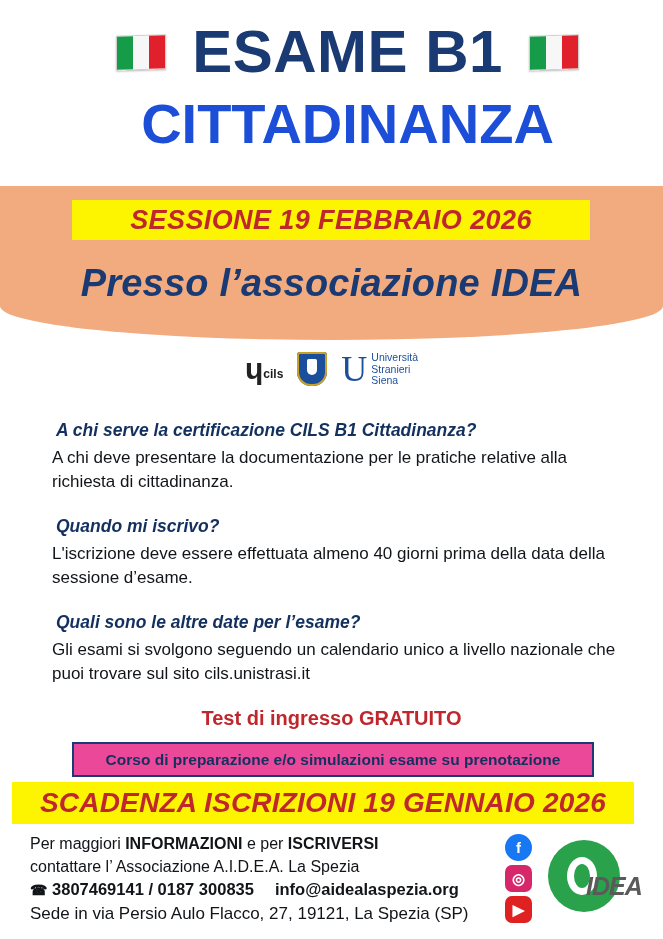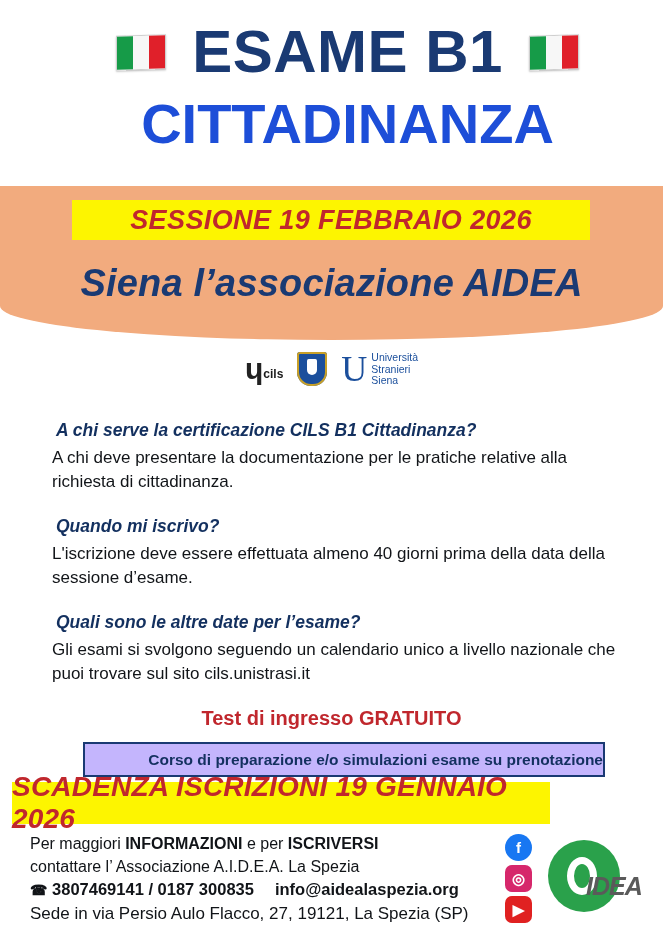--- a/index.html
+++ b/index.html
@@ -205,36 +205,35 @@
     font-weight: bold;
     color: #c0272d;
   }
   .corso {
     position: absolute;
     top: 742px;
     left: 72px;
     width: 518px;
     height: 31px;
     border: 2px solid #1a3a73;
-    background: #c4b5fd;
-    display: flex;
-    align-items: center;
-    justify-content: flex-end;
-    margin-left: 11px;
+    background: #ec4899;
+    display: flex;
+    align-items: center;
+    justify-content: center;
   }
   .corso span {
     font-size: 15.5px;
     font-weight: bold;
     color: #13305f;
   }
   .deadline {
     position: absolute;
     top: 782px;
     left: 12px;
-    width: 538px;
+    width: 622px;
     height: 42px;
     background: #fdf500;
     display: flex;
     align-items: center;
     justify-content: center;
   }
   .deadline span {
     font-size: 28px;
     font-weight: bold;
     font-style: italic;
@@ -347,21 +346,21 @@
     </div>
     <div class="title-line2">CITTADINANZA</div>
   </div>
 
   <div class="peach"></div>
 
   <div class="session-badge">
     <span>SESSIONE 19 FEBBRAIO 2026</span>
   </div>
 
-  <div class="presso">Siena l’associazione AIDEA</div>
+  <div class="presso">Presso l’associazione IDEA</div>
 
   <div class="logos">
     <div class="cils-logo">
       <div class="cils-mark">ɥ</div>
       <div class="cils-text">cils</div>
     </div>
     <div class="crest"></div>
     <div class="unistrasi">
       <div class="uni-u">U</div>
       <div class="uni-lines">

